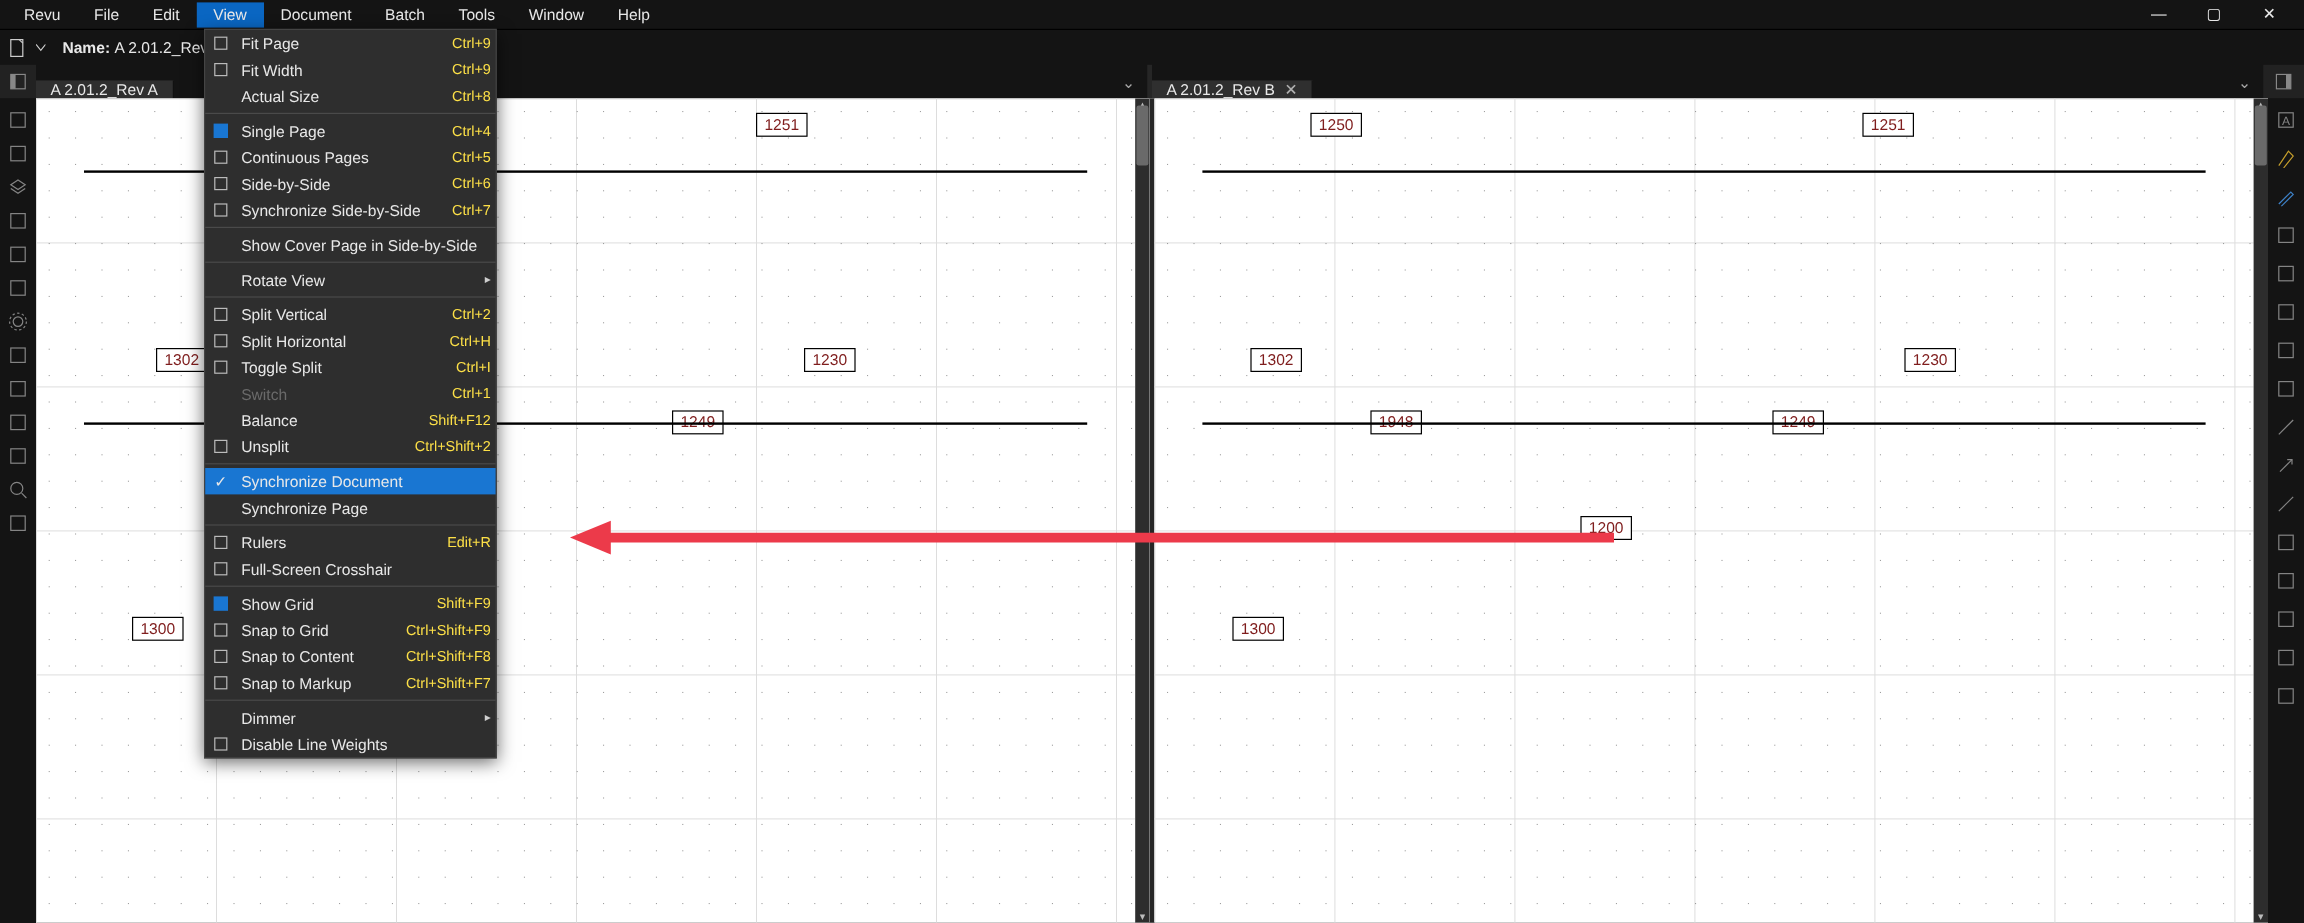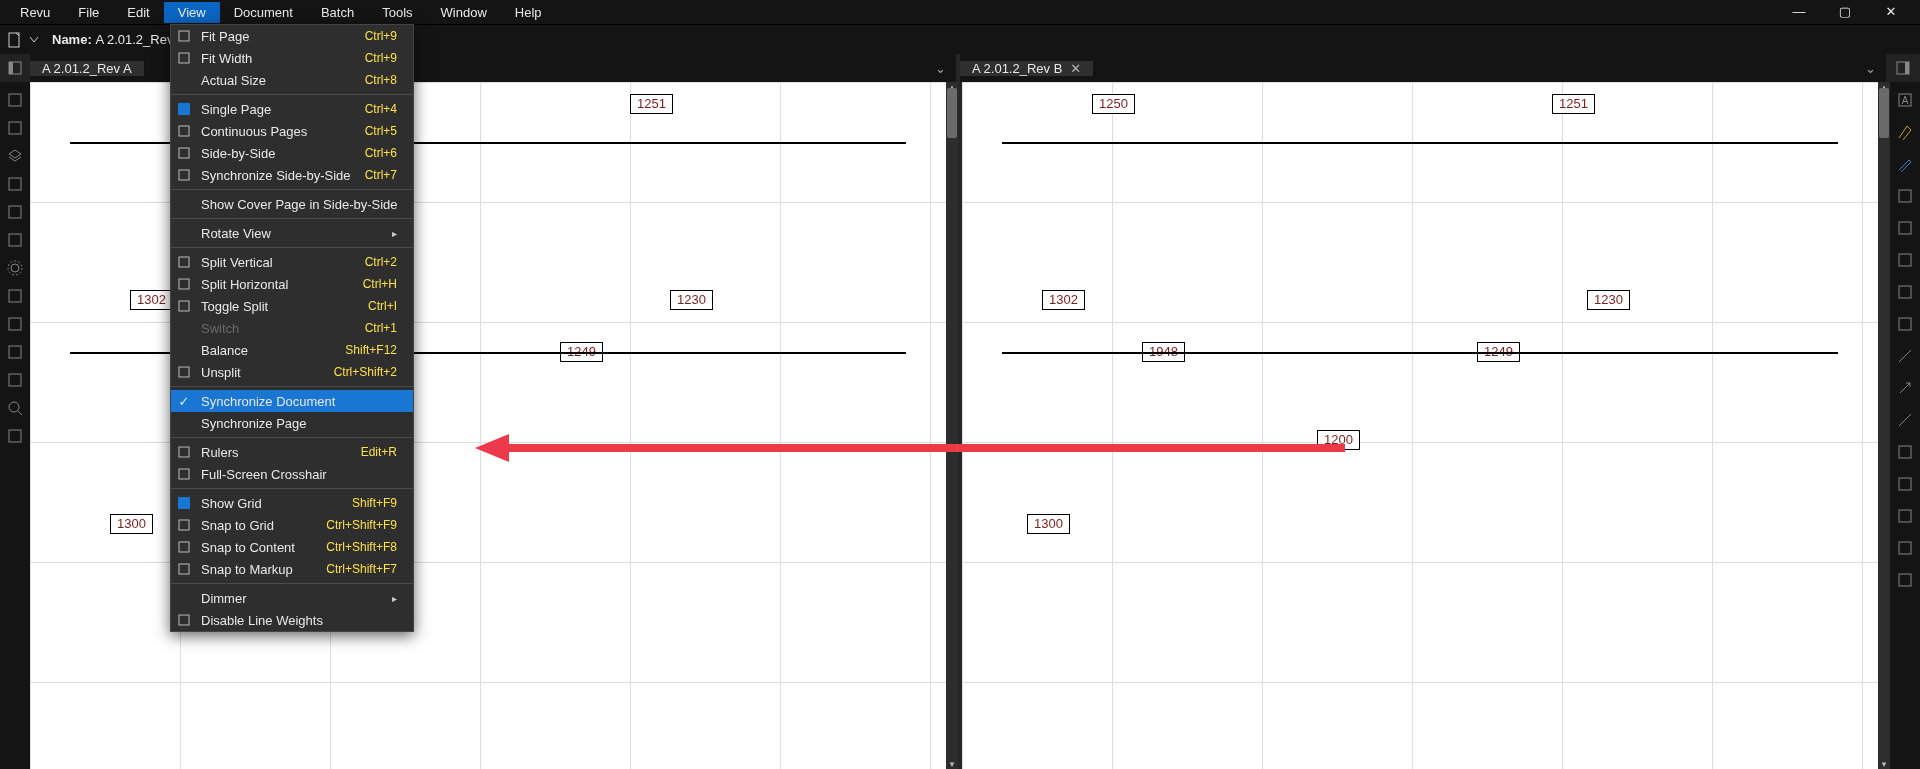--- a/index.html
+++ b/index.html
@@ -23,21 +23,21 @@
   .win-controls{margin-left:auto;display:flex;}
   .win-controls span{width:46px;text-align:center;line-height:24px;}
   
   .namebar{display:flex;align-items:center;height:30px;background:#141414;border-top:1px solid #000;font-size:13px;padding-left:6px;}
   .namebar .chip{display:flex;align-items:center;gap:6px;margin-right:14px;}
   .namebar svg{display:block;}
   .namebar b{font-weight:600;}
   
   .tabbar{display:flex;align-items:stretch;height:28px;background:#141414;font-size:13px;}
   .panel-btn{width:30px;display:flex;align-items:center;justify-content:center;background:#222;}
-  .tabrow{display:flex;align-items:center;gap:28px;}
+  .tabrow{display:flex;align-items:flex-end;gap:28px;}
   .tab{display:flex;align-items:center;padding:0 12px;gap:8px;background:#2f2f2f;border-right:1px solid #111;white-space:nowrap;}
   .tab .x{opacity:.7;}
   .tab.inactive{background:#1e1e1e;color:#bbb;}
   .tabbar .spacer{flex:1;}
   .caret{display:flex;align-items:center;padding:0 10px;color:#aaa;}
   
   .main{display:flex;height:calc(769px - 24px - 30px - 28px);}
   .left-tools,.right-tools{width:30px;background:#141414;display:flex;flex-direction:column;align-items:center;gap:12px;padding-top:10px;}
   .right-tools{gap:16px;}
   .left-tools svg,.right-tools svg{opacity:.75;}
@@ -57,21 +57,21 @@
       #fff;
   }
   .floor::before{content:"";position:absolute;left:40px;right:40px;top:60px;height:2px;background:#000;}
   .floor::after{content:"";position:absolute;left:40px;right:40px;top:270px;height:2px;background:#000;}
   .room-label{position:absolute;background:#fff;border:1px solid #000;padding:0 6px;font:13px/18px Arial;color:#7f1d1d;}
   .big-arrow{position:absolute;left:445px;top:348px;width:870px;height:36px;pointer-events:none;z-index:60;}
   .big-arrow line{stroke:#ec3a4a;stroke-width:8;}
   .big-arrow polygon{fill:#ec3a4a;}
   
   .dropdown{position:absolute;left:170px;top:24px;width:244px;background:#2e2e2e;border:1px solid #444;box-shadow:0 4px 14px rgba(0,0,0,.6);font-size:13px;z-index:100;}
-  .dropdown .row{display:flex;align-items:center;height:22px;padding:0 16px 0 4px;gap:8px;}
+  .dropdown .row{display:flex;align-items:center;height:22px;padding:0 4px 0 4px;gap:8px;}
   .dropdown .row.sep{height:1px;background:#4a4a4a;margin:3px 0;padding:0;}
   .dropdown .row.disabled{color:#6a6a6a;}
   .dropdown .row.sel{background:var(--accent2);}
   .dropdown .ico{width:18px;display:flex;justify-content:center;}
   .dropdown .lbl{flex:1;white-space:nowrap;overflow:hidden;}
   .dropdown .sc{color:#fde047;margin-left:auto;font-size:12px;}
   .dropdown .arrow{margin-left:auto;color:#cfcfcf;font-size:10px;}
 </style>
 </head>
 <body>

